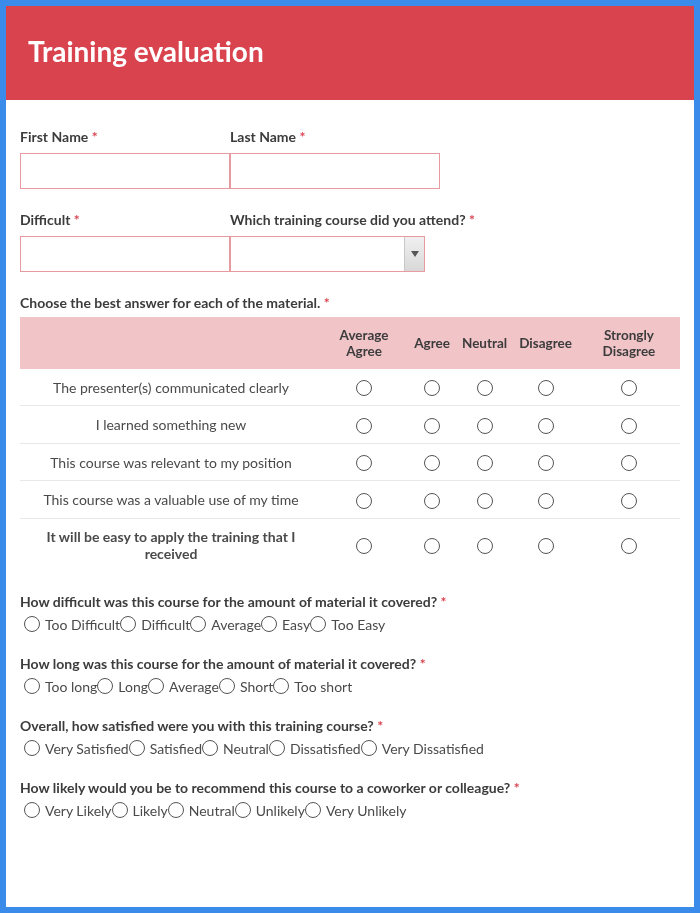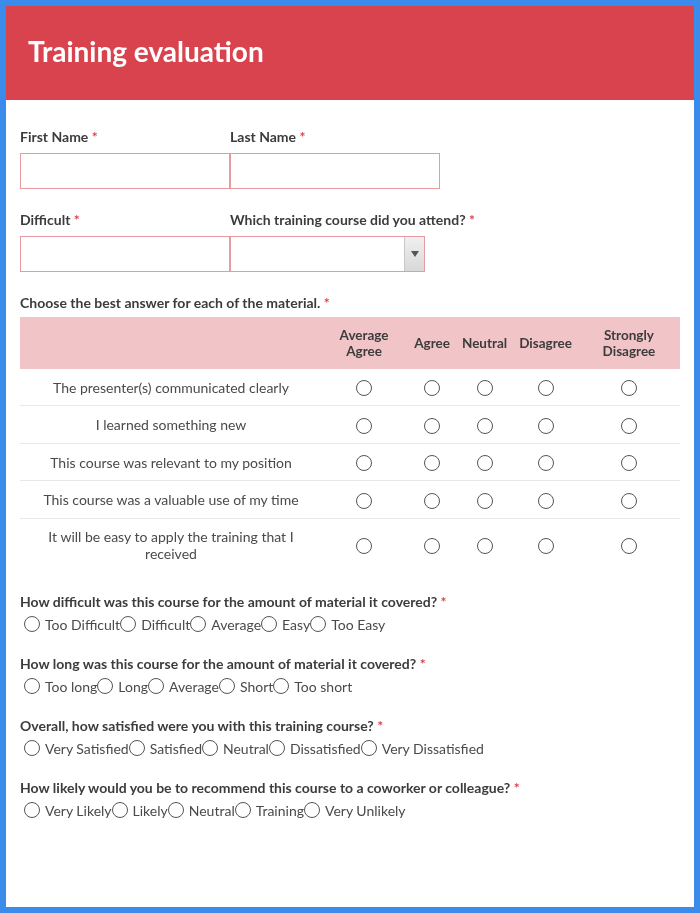--- a/index.html
+++ b/index.html
@@ -87,21 +87,21 @@
     font-size: 13.5px;
     vertical-align: middle;
   }
   .matrix thead th:first-child { text-align: left; }
   .matrix tbody td {
     padding: 9px 6px;
     border-bottom: 1px solid #e8e8e8;
     text-align: center;
     vertical-align: middle;
   }
-  .matrix tbody tr:last-child td { border-bottom: none; }
+  .matrix tbody tr:last-child td { border-bottom: none; font-weight: bold; }
   .matrix tbody td:first-child { text-align: center; color: #4a4a4a; width: 300px; padding-left:8px;}
   .radio-circle {
     display: inline-block;
     width: 16px;
     height: 16px;
     border: 1.5px solid #555;
     border-radius: 50%;
     vertical-align: middle;
     cursor: pointer;
   }
@@ -331,21 +331,21 @@
           <div class="option">
             <span class="radio-circle"></span>
             <span>Likely</span>
           </div>
           <div class="option">
             <span class="radio-circle"></span>
             <span>Neutral</span>
           </div>
           <div class="option">
             <span class="radio-circle"></span>
-            <span>Training</span>
+            <span>Unlikely</span>
           </div>
           <div class="option">
             <span class="radio-circle"></span>
             <span>Very Unlikely</span>
           </div>
         </div>
     </div>
 
   </div>
 </div>

